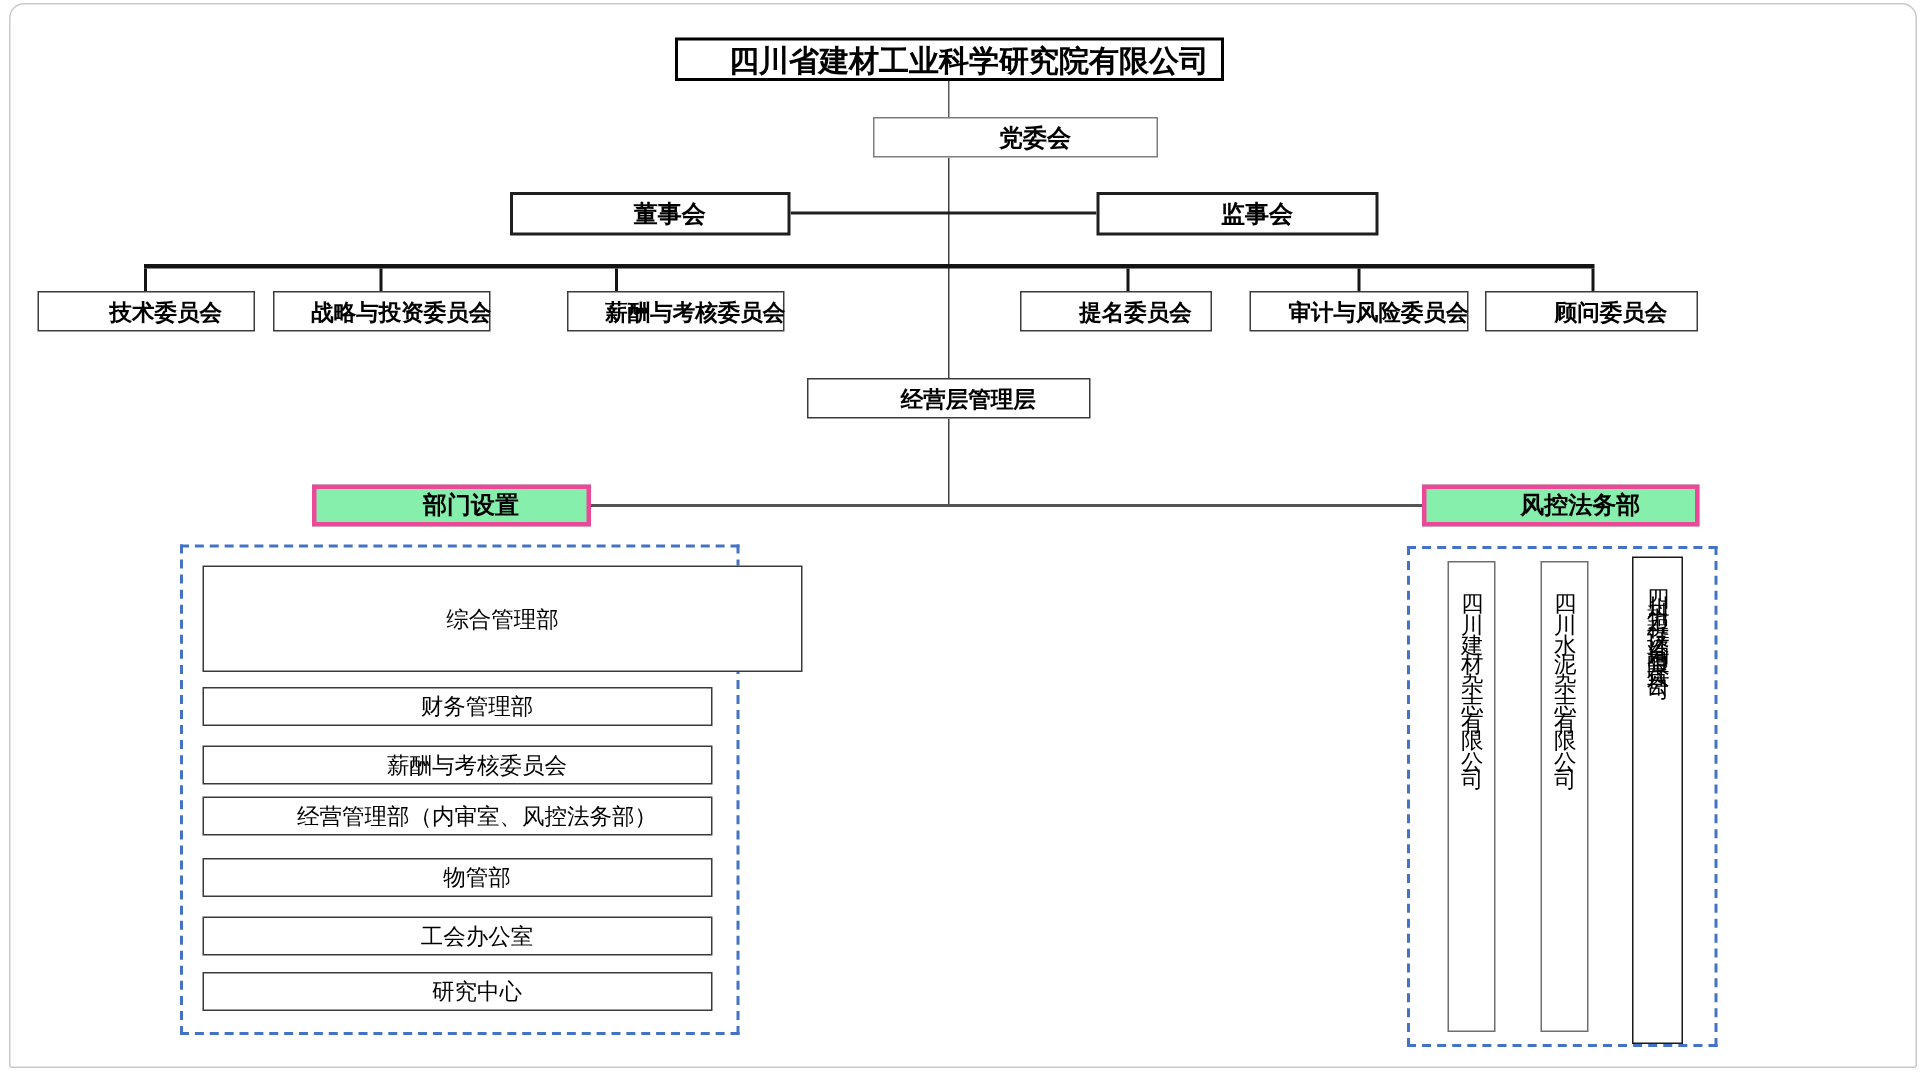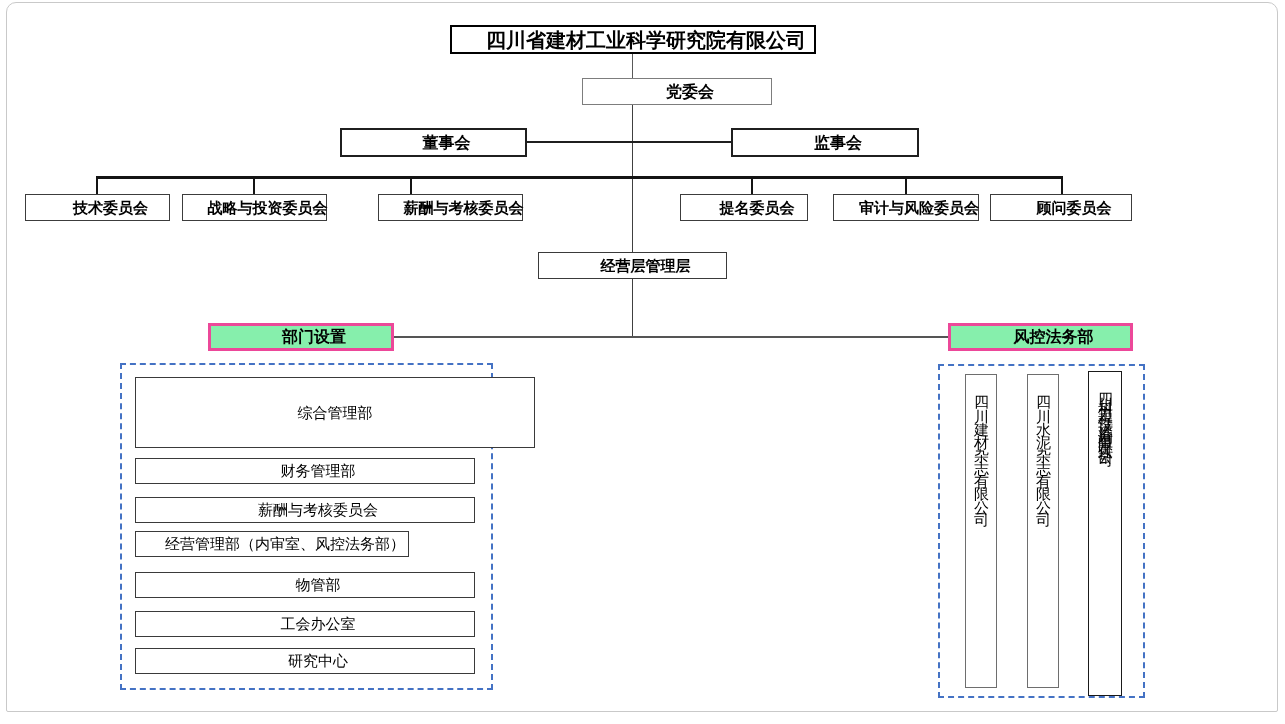--- a/index.html
+++ b/index.html
@@ -113,21 +113,21 @@
 <div class="box b-blue" style="left:948px; top:323px; width:185px; height:28px;">风控法务部</div>
 
 <div class="dashed-rect" style="left:120px; top:363px; width:373px; height:327px;"></div>
 <div class="dashed-rect" style="left:938px; top:364px; width:207px; height:334px;"></div>
 
 <div class="box b-dept-multi" style="left:135px; top:377px; width:400px; height:71px;">
   <div>综合管理部</div>
 </div>
 <div class="box b-dept" style="left:135px; top:458px; width:340px; height:26px;">财务管理部</div>
 <div class="box b-dept" style="left:135px; top:497px; width:340px; height:26px;">薪酬与考核委员会</div>
-<div class="box b-dept" style="left:135px; top:531px; width:274px; height:26px;">经营管理部（内审室、风控法务部）</div>
+<div class="box b-dept" style="left:135px; top:531px; width:340px; height:26px;">经营管理部（内审室、风控法务部）</div>
 <div class="box b-dept" style="left:135px; top:572px; width:340px; height:26px;">物管部</div>
 <div class="box b-dept" style="left:135px; top:611px; width:340px; height:26px;">工会办公室</div>
 <div class="box b-dept" style="left:135px; top:648px; width:340px; height:26px;">研究中心</div>
 
 <div class="vcompany vc-light" style="left:965px; top:374px; width:32px; height:314px;">
   <span class="vtext">四川建材杂志有限公司</span>
 </div>
 <div class="vcompany vc-light" style="left:1027px; top:374px; width:32px; height:314px;">
   <span class="vtext">四川水泥杂志有限公司</span>
 </div>

